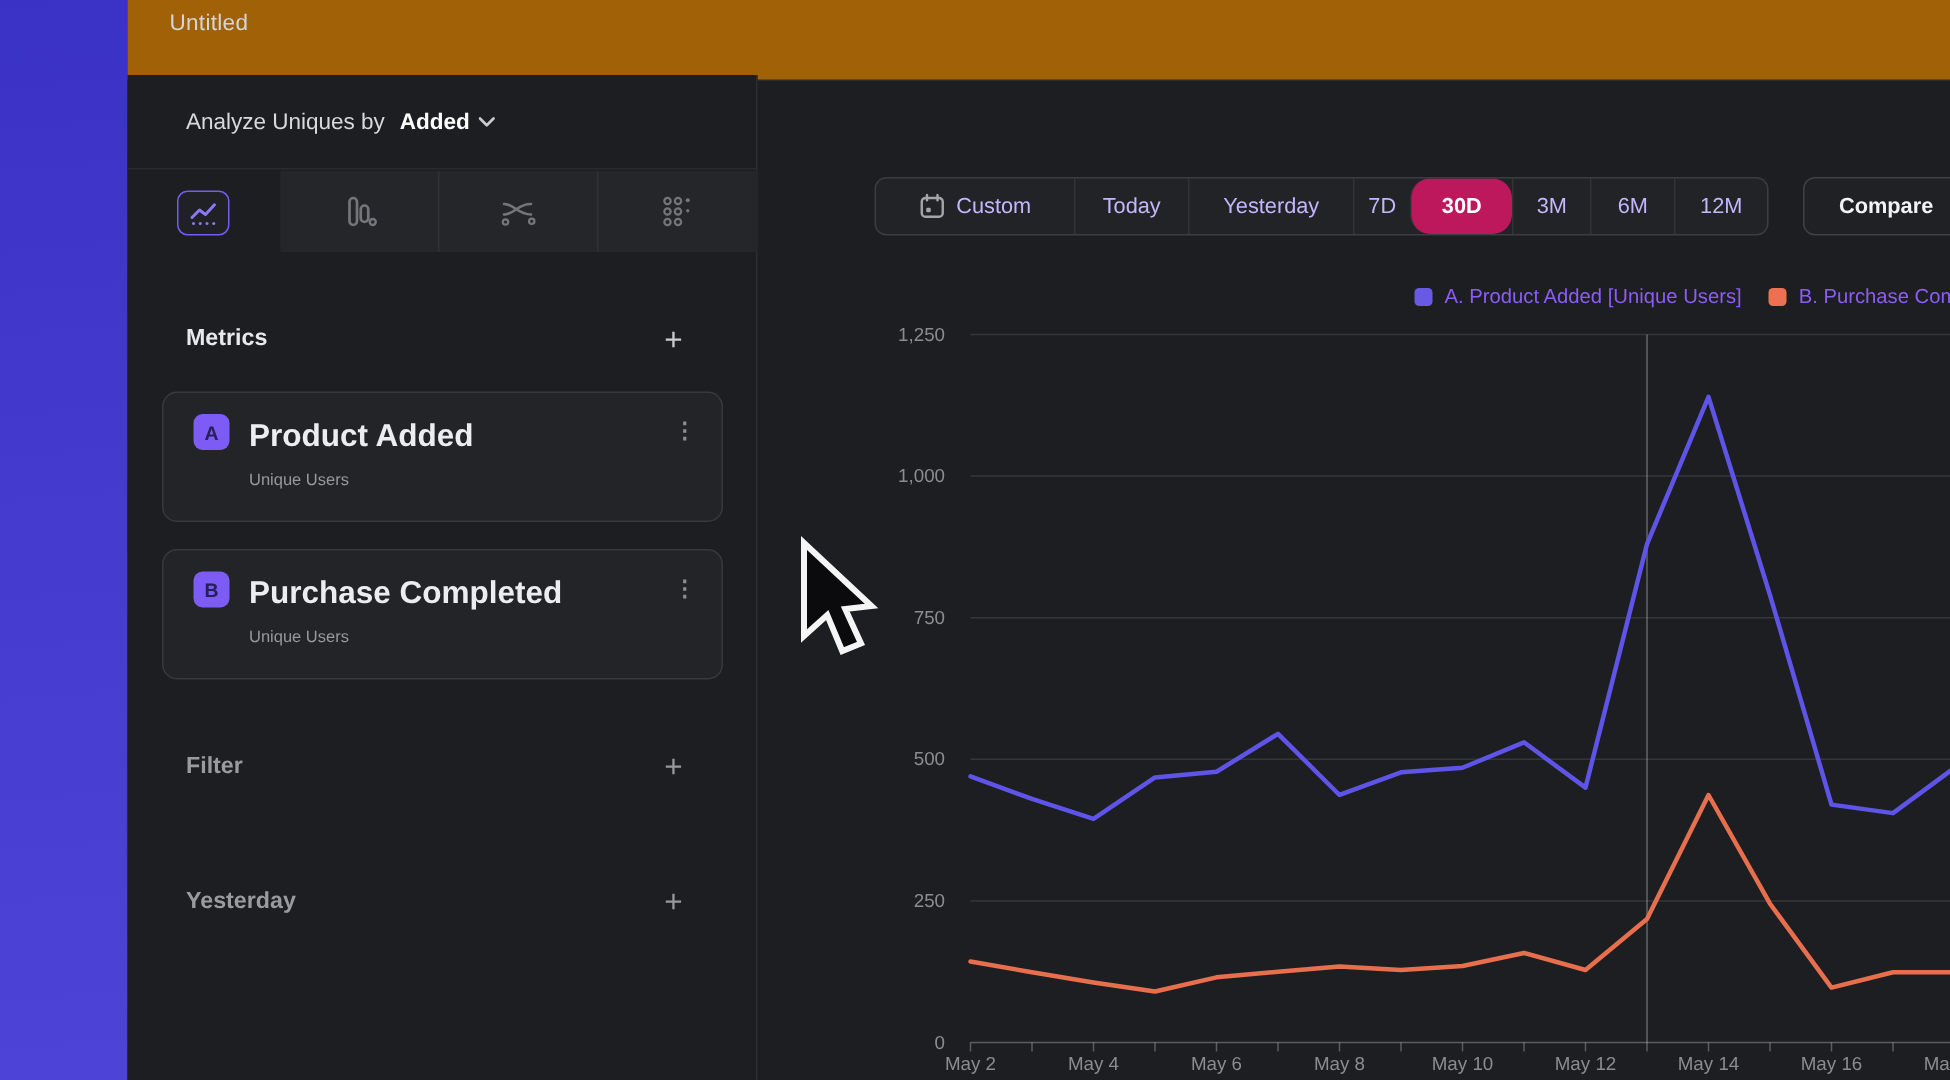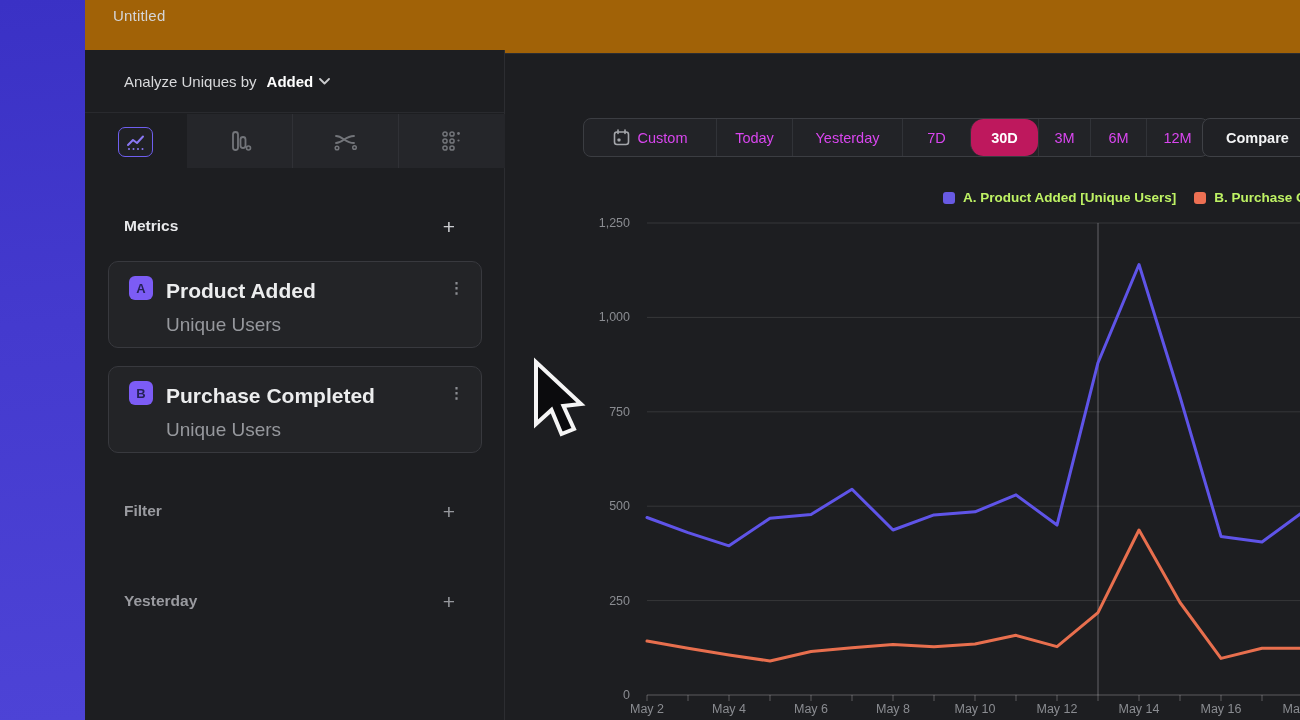--- a/index.html
+++ b/index.html
@@ -74,58 +74,58 @@
     border-radius:6px; background:#7c5cf5;
     display:flex; align-items:center; justify-content:center;
     font-size:13px; font-weight:700; color:#252158;
   }
   .metric-title {
     position:absolute; left:57px; top:17px;
     font-size:21px; font-weight:600; color:#ecedee;
   }
   .metric-subtitle {
     position:absolute; left:57px; top:52px;
-    font-size:19px; color:#96989d;
+    font-size:11px; color:#96989d;
   }
   .kebab {
     position:absolute; right:18px; top:15px; width:14px; height:22px;
     text-align:center; color:#8b8d92; font-size:15px; letter-spacing:0;
     line-height:22px; cursor:pointer; font-weight:700;
   }
   
   .chart-panel { position:absolute; left:505px; top:50px; right:0; bottom:0; }
   .range-group {
     position:absolute; left:78px; top:68px; height:39px;
     display:flex; align-items:stretch;
     background:#222327; border:1px solid #3b3d42; border-radius:8px;
     overflow:hidden;
   }
   .range-seg {
     display:flex; align-items:center; justify-content:center; gap:8px;
-    font-size:14.5px; color:#d946ef; cursor:pointer;
+    font-size:14.5px; color:#c4b5fd; cursor:pointer;
     border-left:1px solid #313338;
   }
   .range-seg:first-child { border-left:none; }
   .range-seg.selected {
     background:#be185d; color:#ffffff; font-weight:700;border-radius:13px;
   }
   .compare-btn {
     position:absolute; left:697px; top:68px; height:39px; width:112px;
     border:1px solid #3f4146; border-radius:8px; background:#202125;
     display:flex; align-items:center; padding-left:23px;
     font-size:14.5px; font-weight:700; color:#f2f3f4; cursor:pointer;
     white-space:nowrap;
   }
   .legend {
     position:absolute; left:438px; top:140px;
     display:flex; align-items:center; gap:18px; white-space:nowrap;
   }
   .legend-item { display:flex; align-items:center; gap:8px; }
   .legend-swatch { width:12px; height:12px; border-radius:3px; flex:0 0 auto; }
-  .legend-label { font-size:13.5px; color:#bef264;font-weight:bold; }
+  .legend-label { font-size:13.5px; color:#8b5cf6; }
   
   #chart-svg {
     position:absolute; left:0; top:0; width:1300px; height:720px;
     pointer-events:none;
   }
   #chart-svg text { font-family:"Liberation Sans", sans-serif; font-size:12.5px; fill:#8a8c91; }
   
   #cursor-svg { position:absolute; left:0; top:0; width:1300px; height:720px; pointer-events:none; }
 </style>
 </head>
@@ -230,21 +230,21 @@
         <rect x="4.5" y="9.5" width="3" height="3" rx="0.8" fill="#a4a6ab"></rect>
       </svg>
       <span>Custom</span>
     </div>
     <div class="range-seg" style="width:76px">
         <span>Today</span>
       </div>
     <div class="range-seg" style="width:110px">
         <span>Yesterday</span>
       </div>
-    <div class="range-seg" style="width:68px">
+    <div class="range-seg" style="width:38px">
         <span>7D</span>
       </div>
     <div class="range-seg selected" style="width:68px">
         <span>30D</span>
       </div>
     <div class="range-seg" style="width:52px">
         <span>3M</span>
       </div>
     <div class="range-seg" style="width:56px">
         <span>6M</span>

